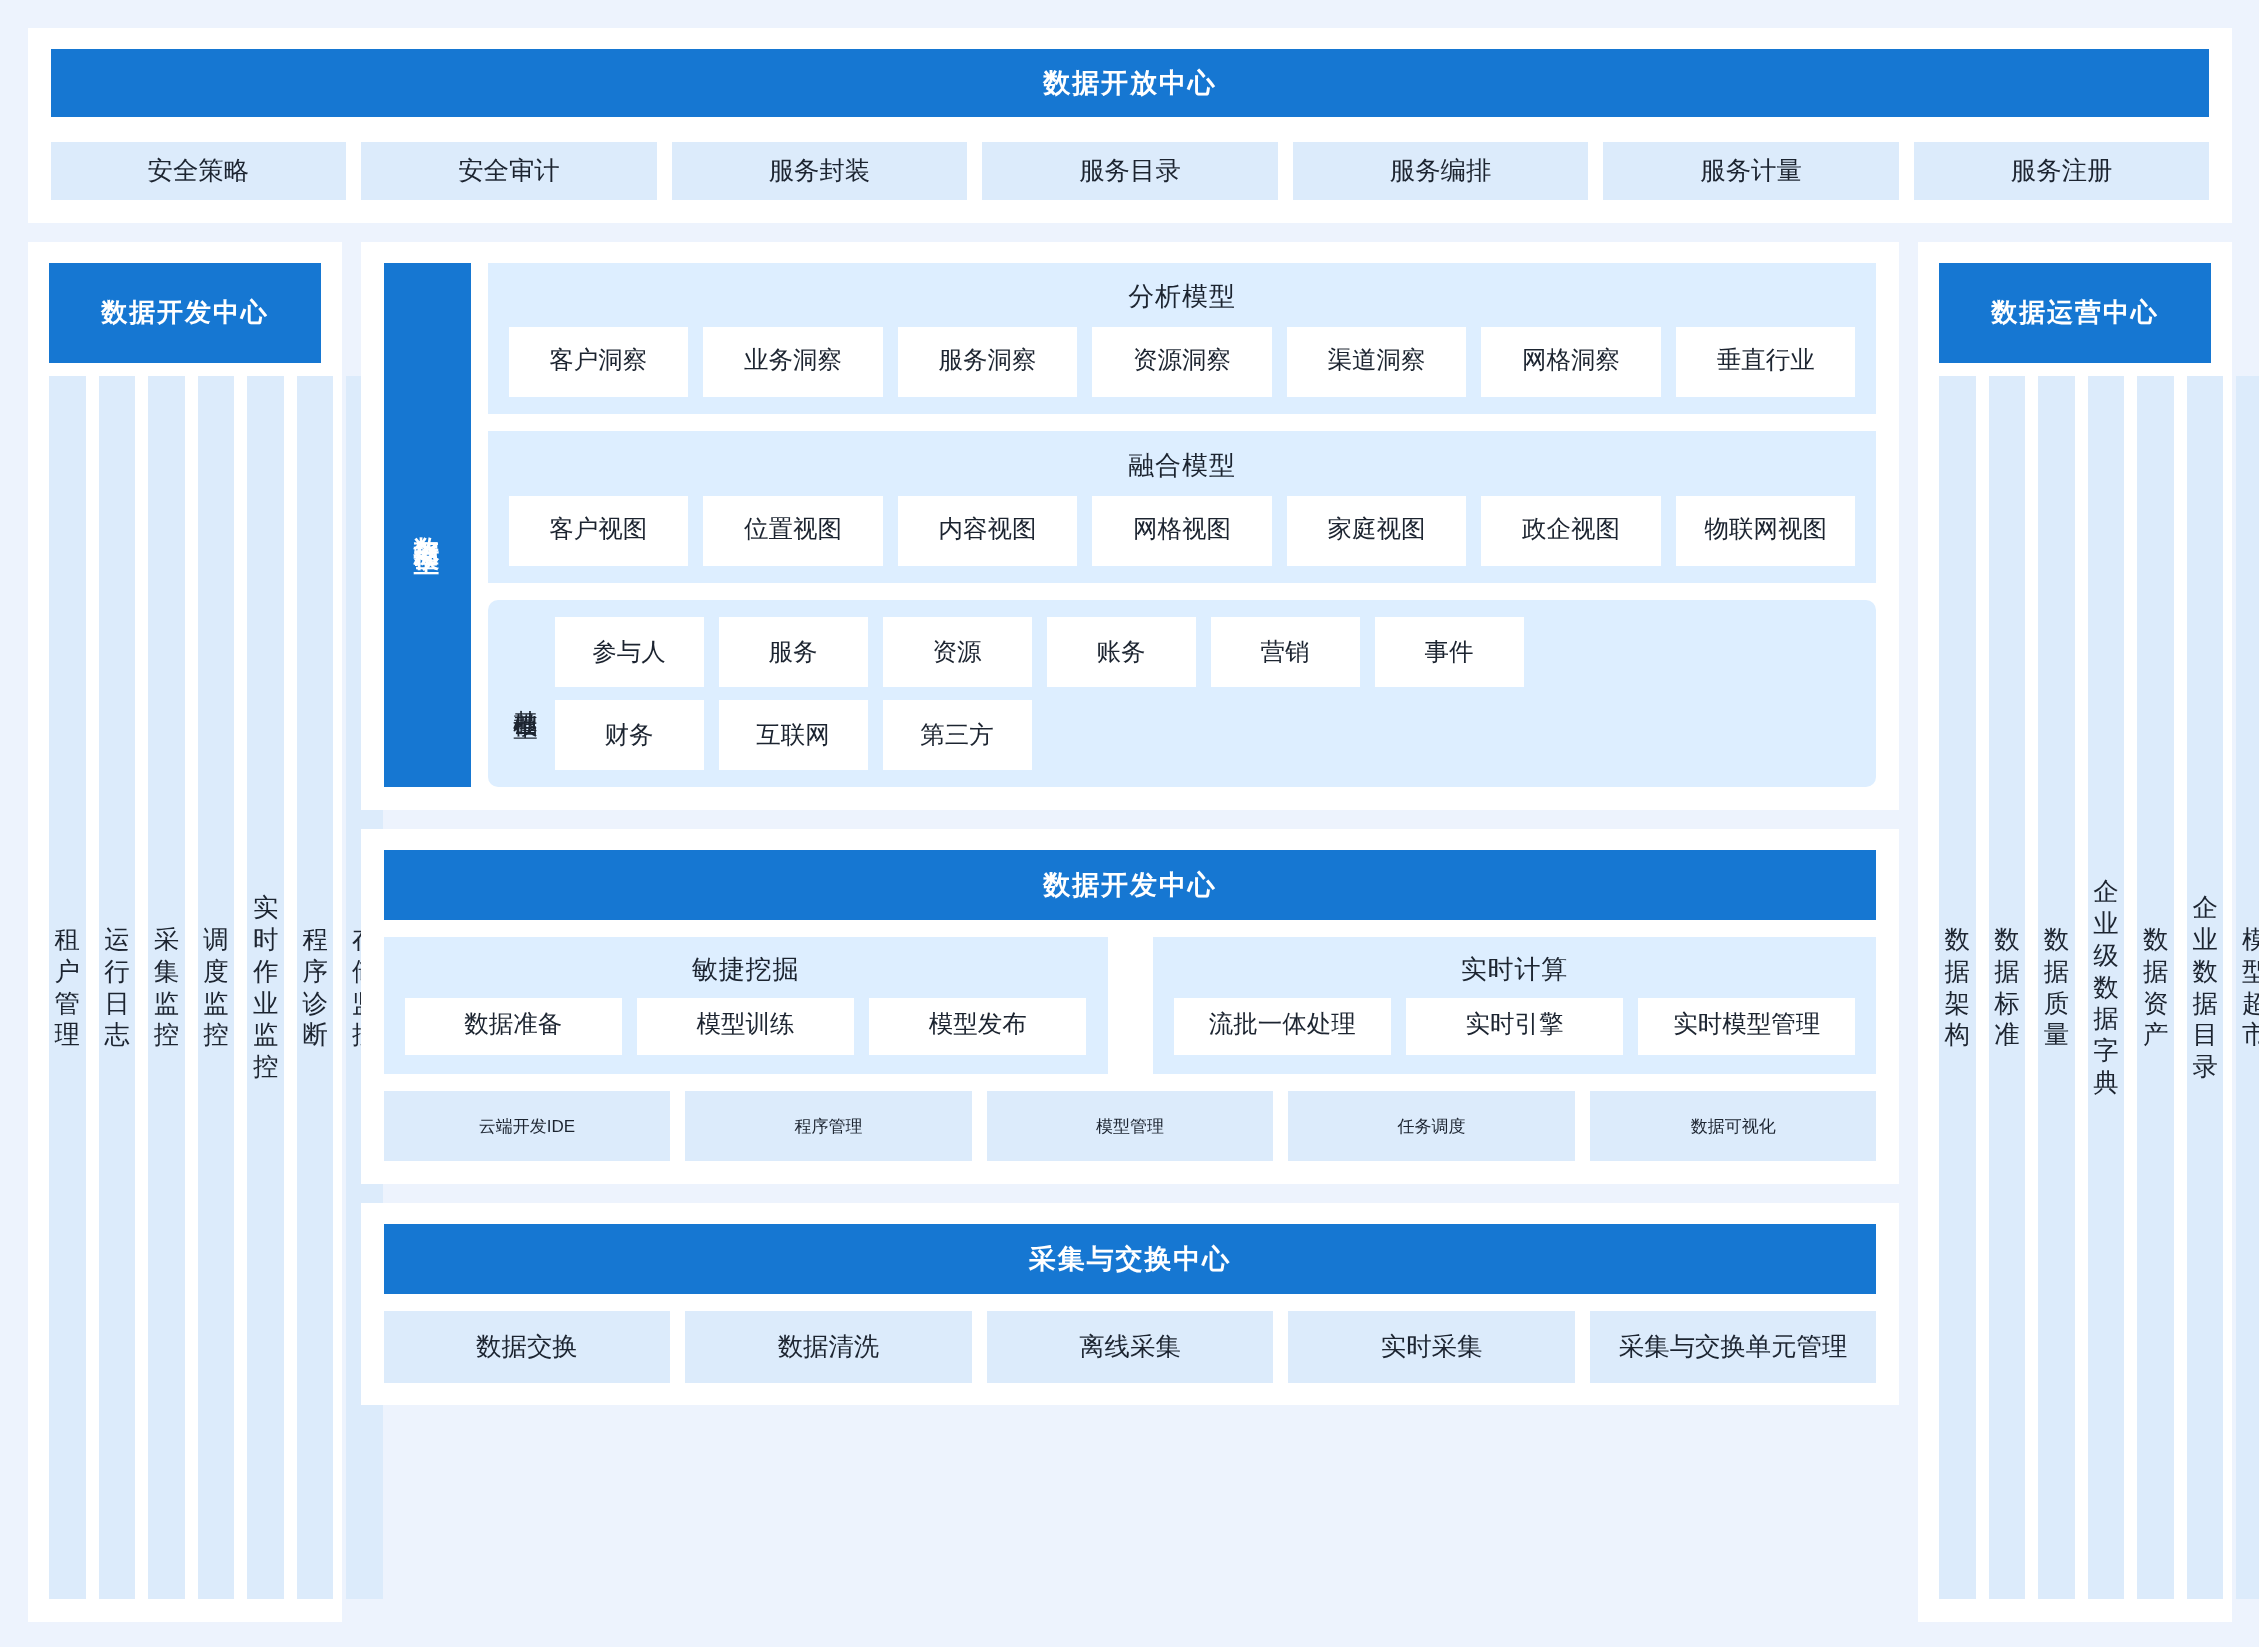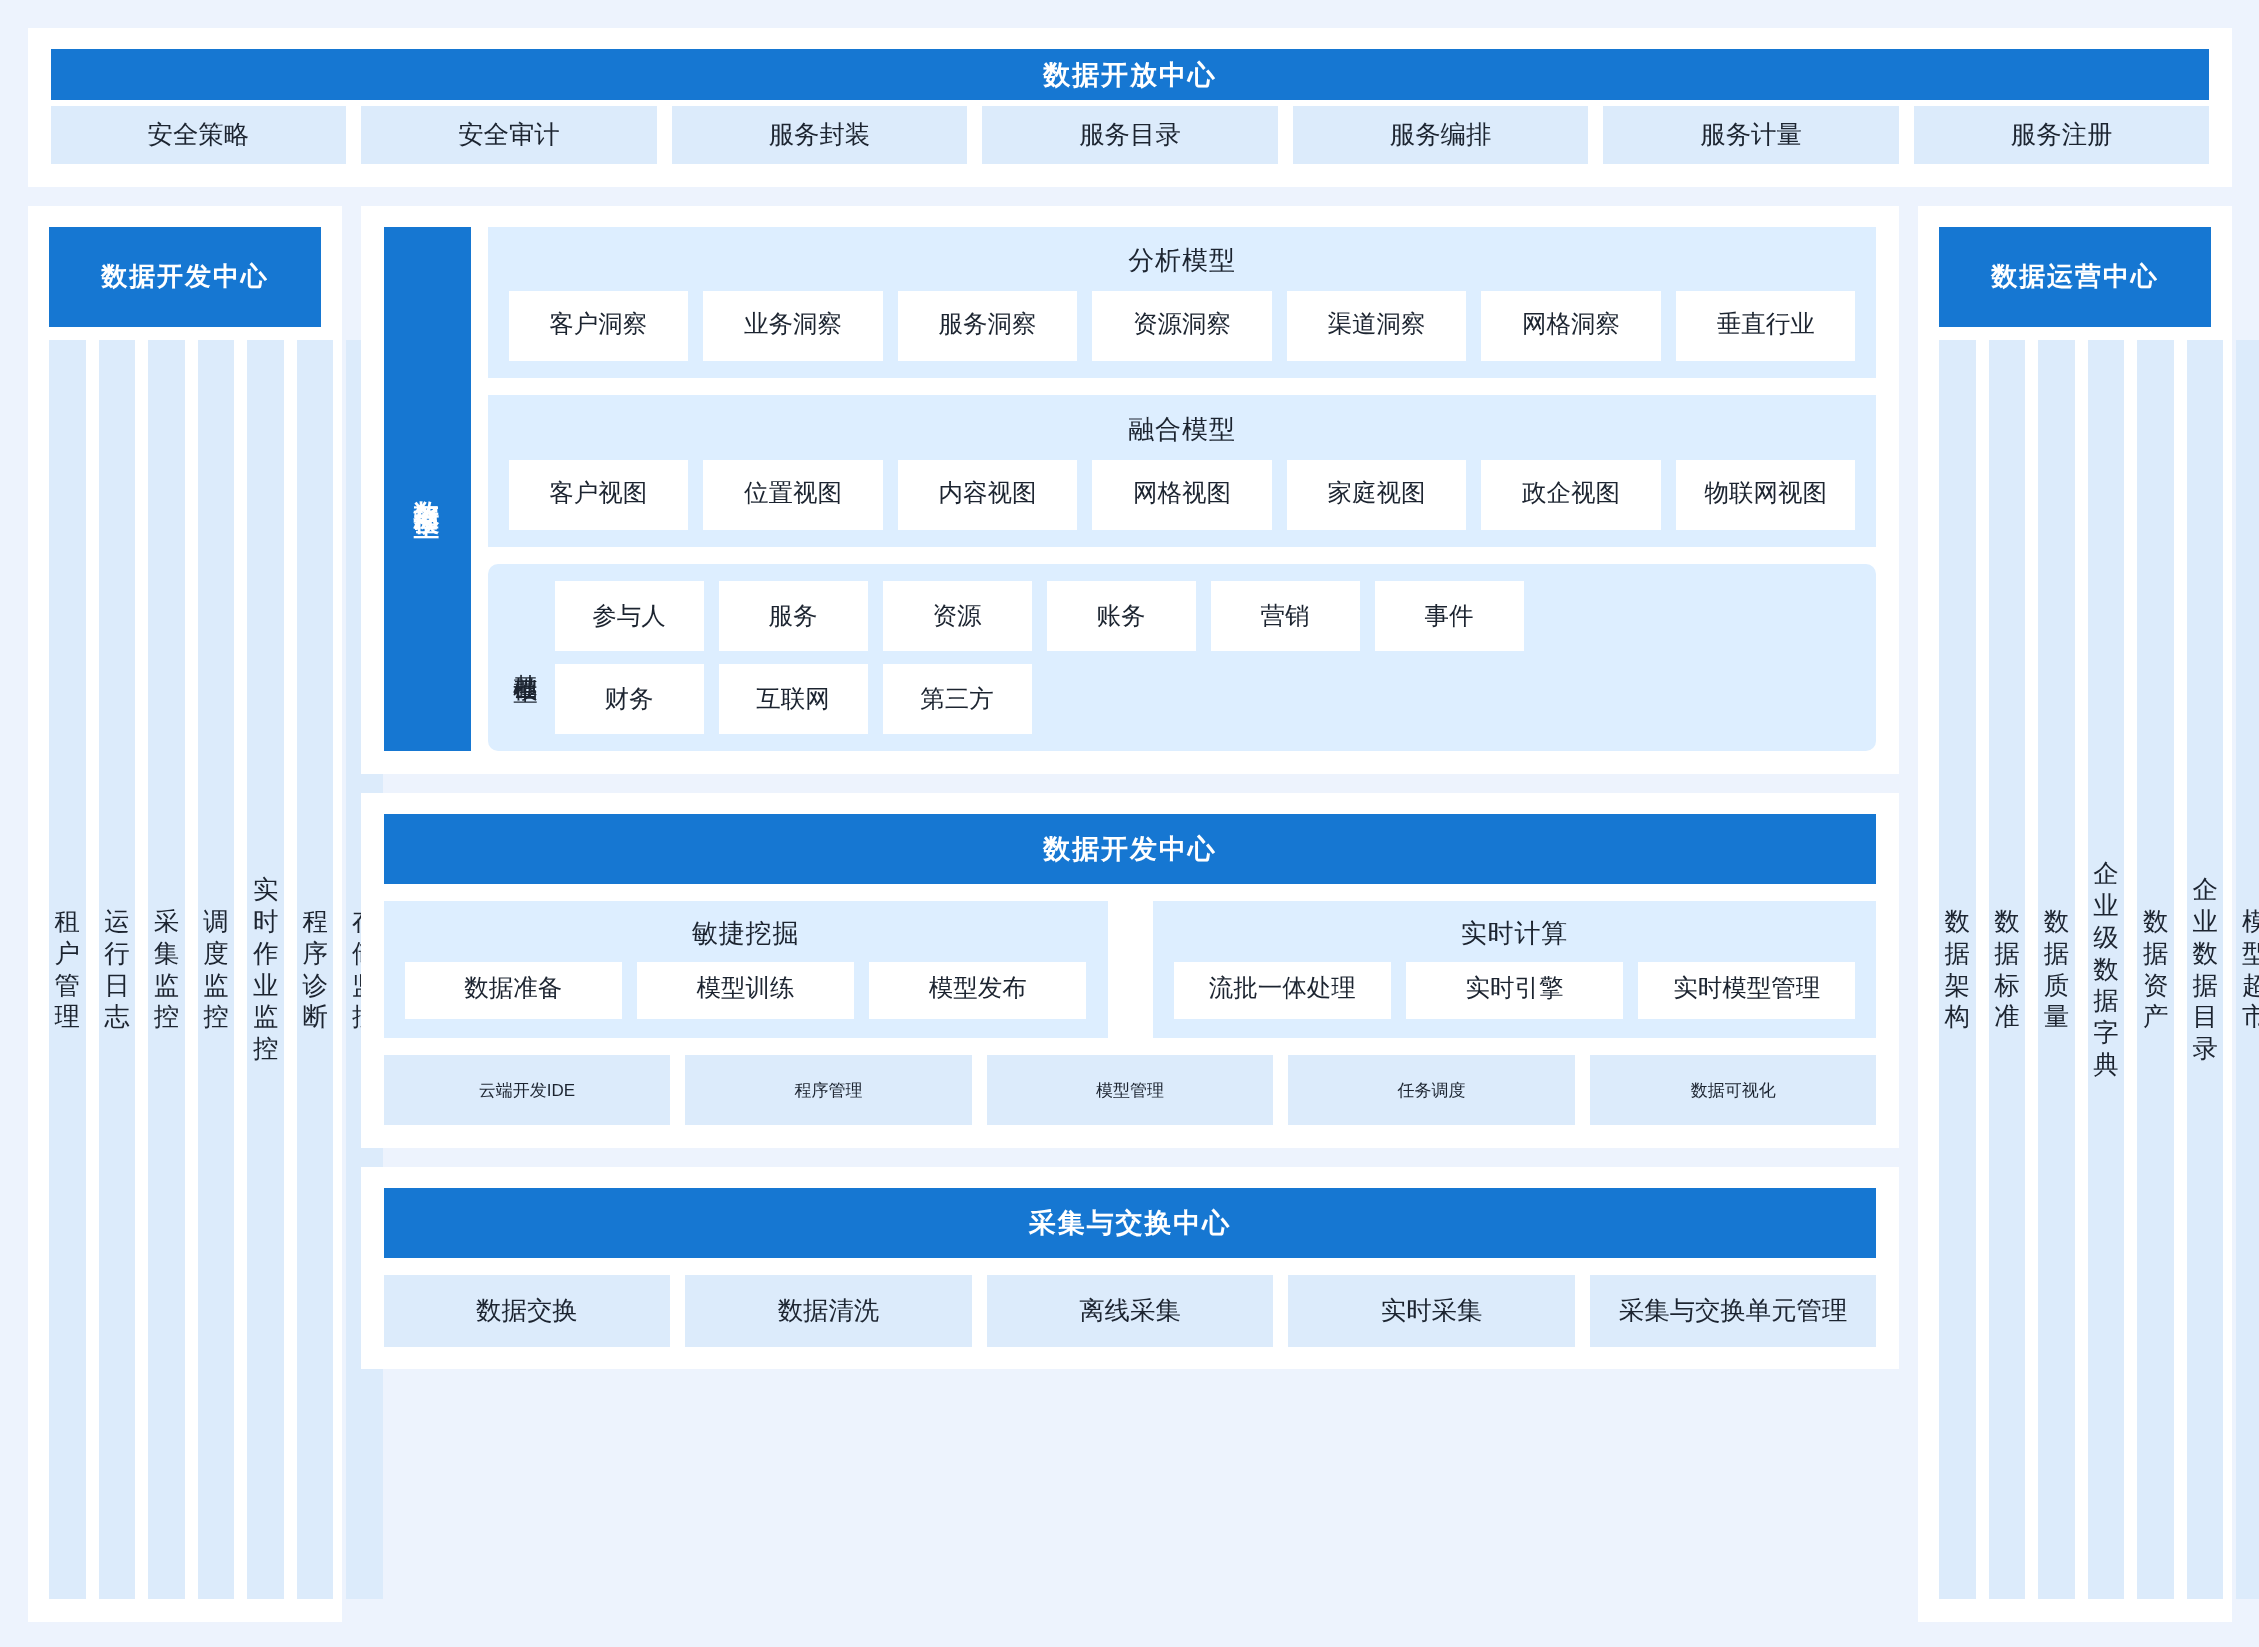--- a/index.html
+++ b/index.html
@@ -32,22 +32,22 @@
   .chip{
     background:#dcebfb;
     display:flex;align-items:center;justify-content:center;
     text-align:center;font-size:24.5px;line-height:1.25;
     box-sizing:border-box;padding:3.8px 5.6px;
   }
   .chip.white{background:#ffffff;}
 
   
   .top-panel{padding:21px 22.6px 22.6px 22.6px;}
-  .top-panel .bluebar{height:51px;}
-  .top-row{display:flex;gap:15px;margin-top:6px;}
+  .top-panel .bluebar{height:68px;}
+  .top-row{display:flex;gap:15px;margin-top:25px;}
   .top-row .chip{flex:1;height:58px;font-size:25.4px;}
 
   
   .body-row{display:flex;gap:19px;flex:1;min-height:0;}
 
   
   .side{width:314px;padding:21px 21px 22.6px 21px;display:flex;flex-direction:column;}
   .side .bluebar{height:100px;font-size:26px;}
   .side-items{display:flex;gap:13px;margin-top:13px;flex:1;}
   .side-items .chip{flex:1;min-height:72px;font-size:25.4px;}

